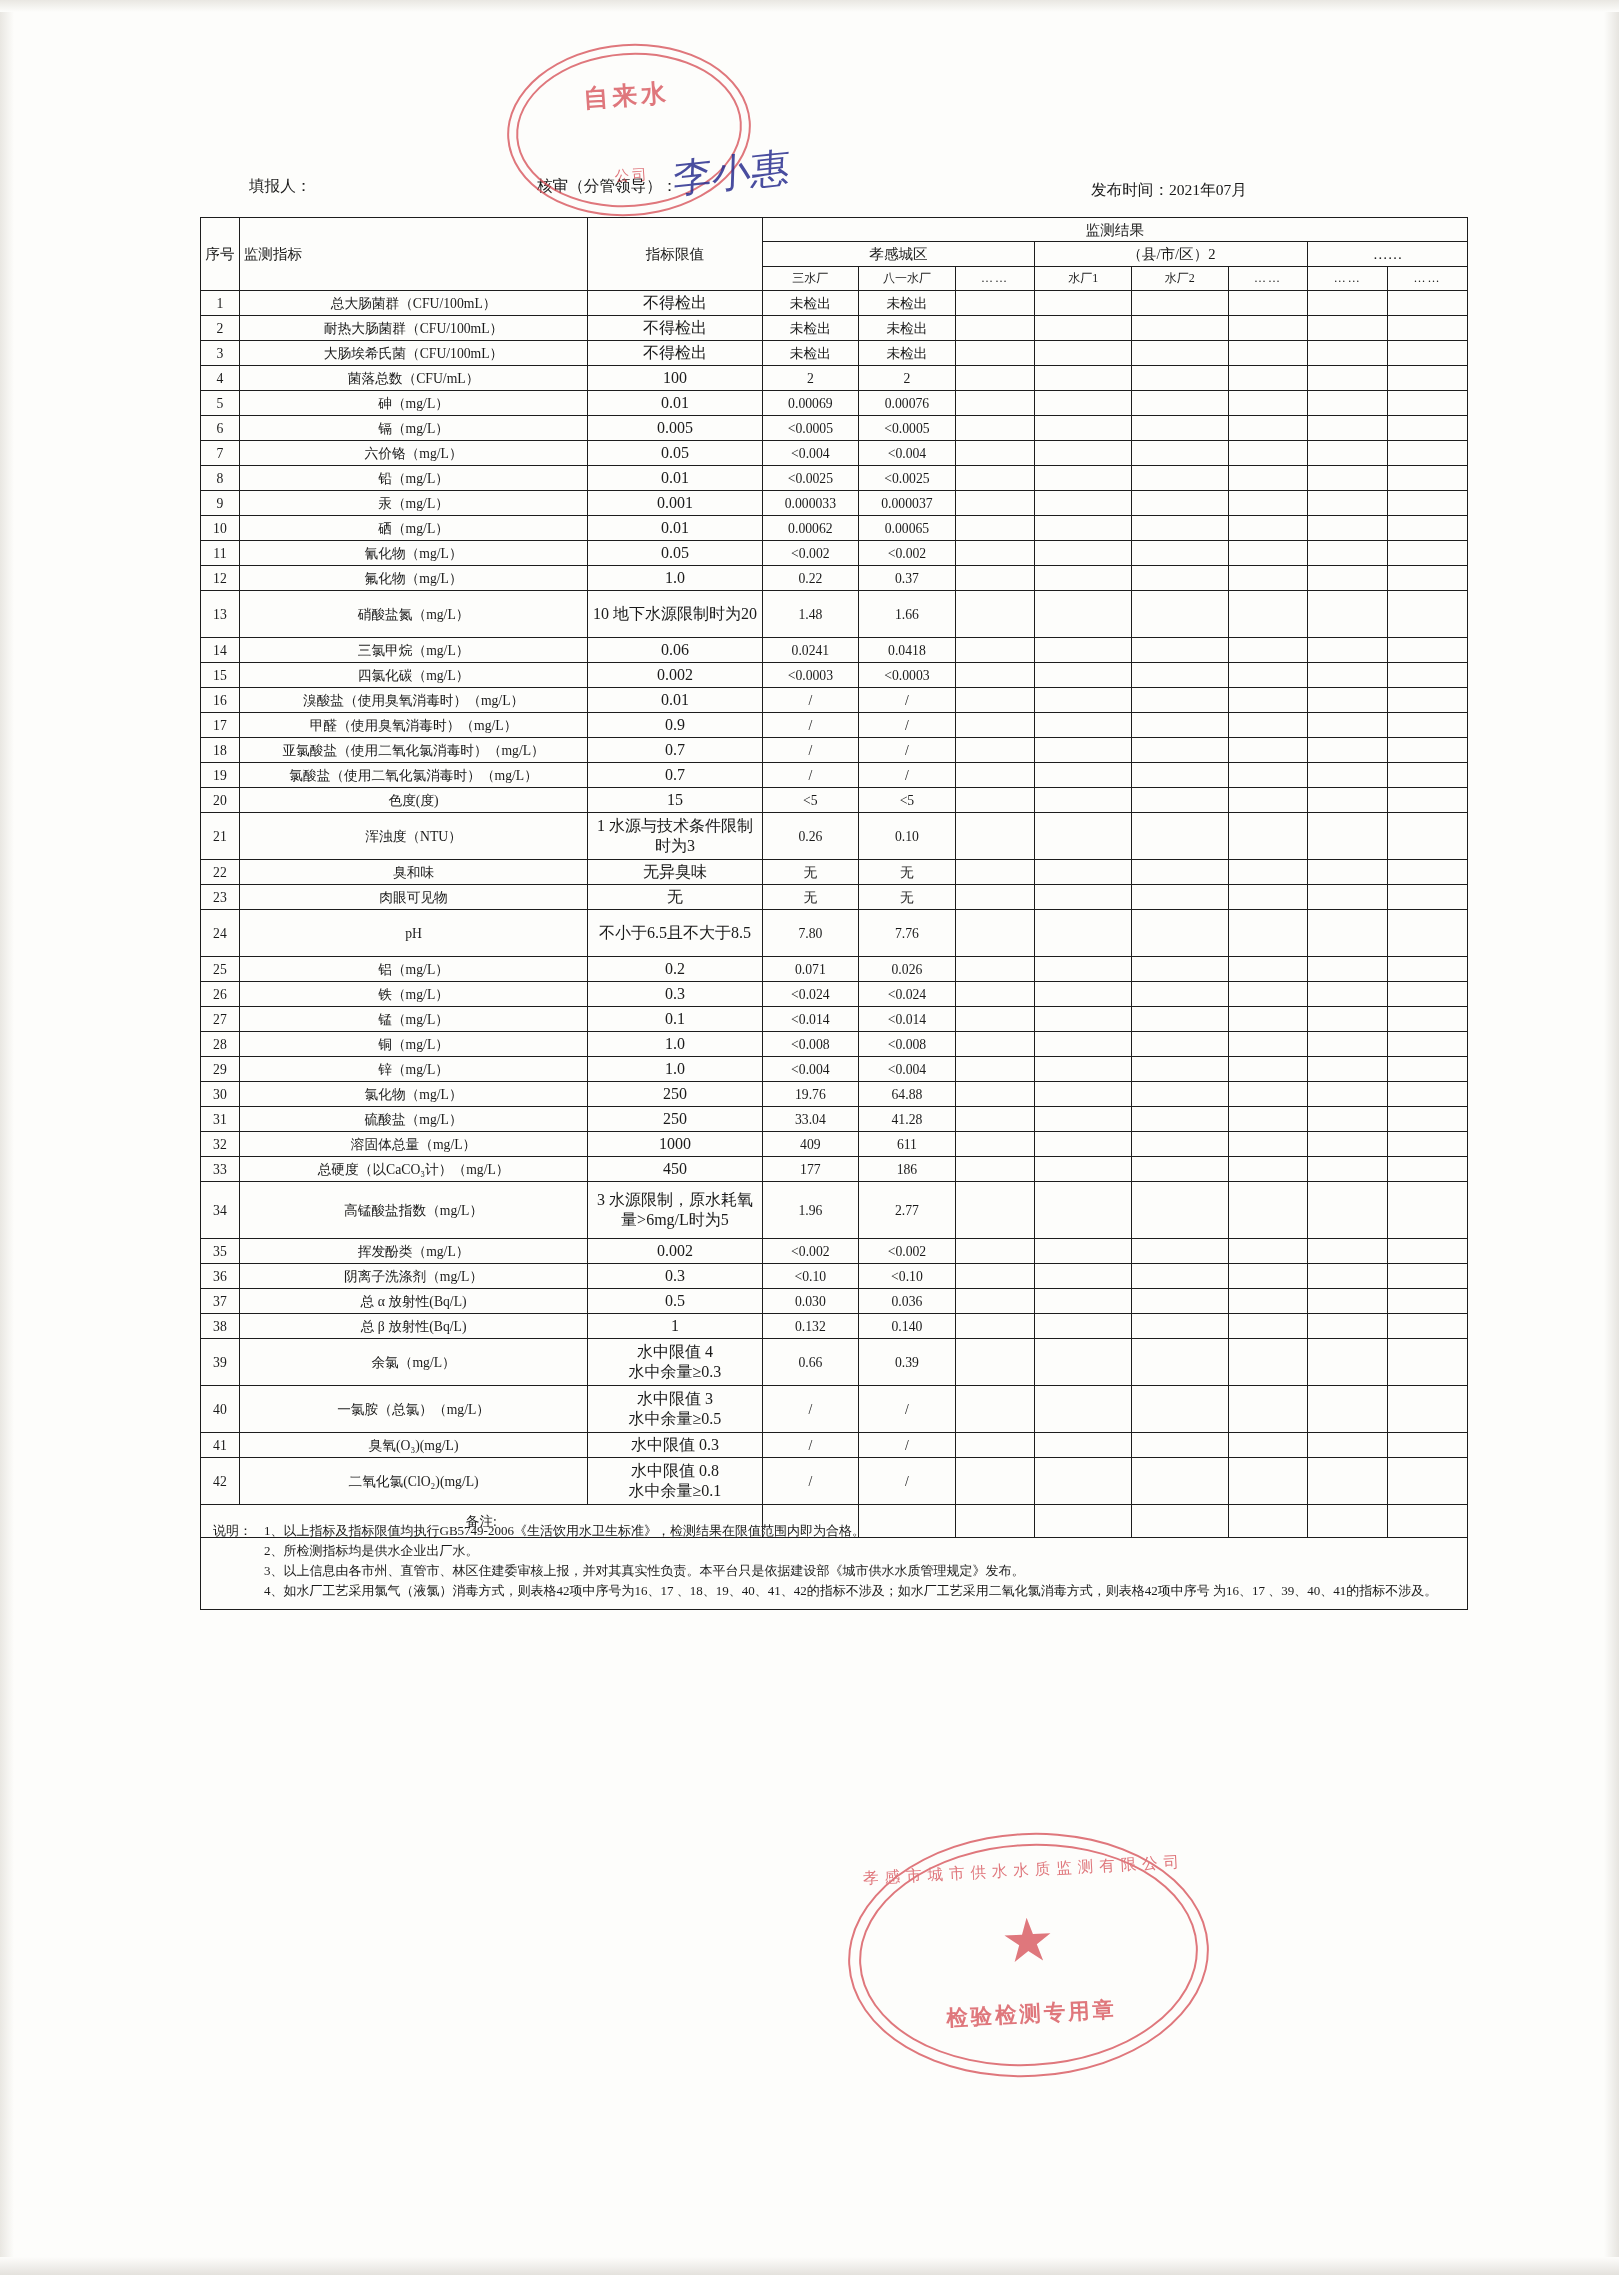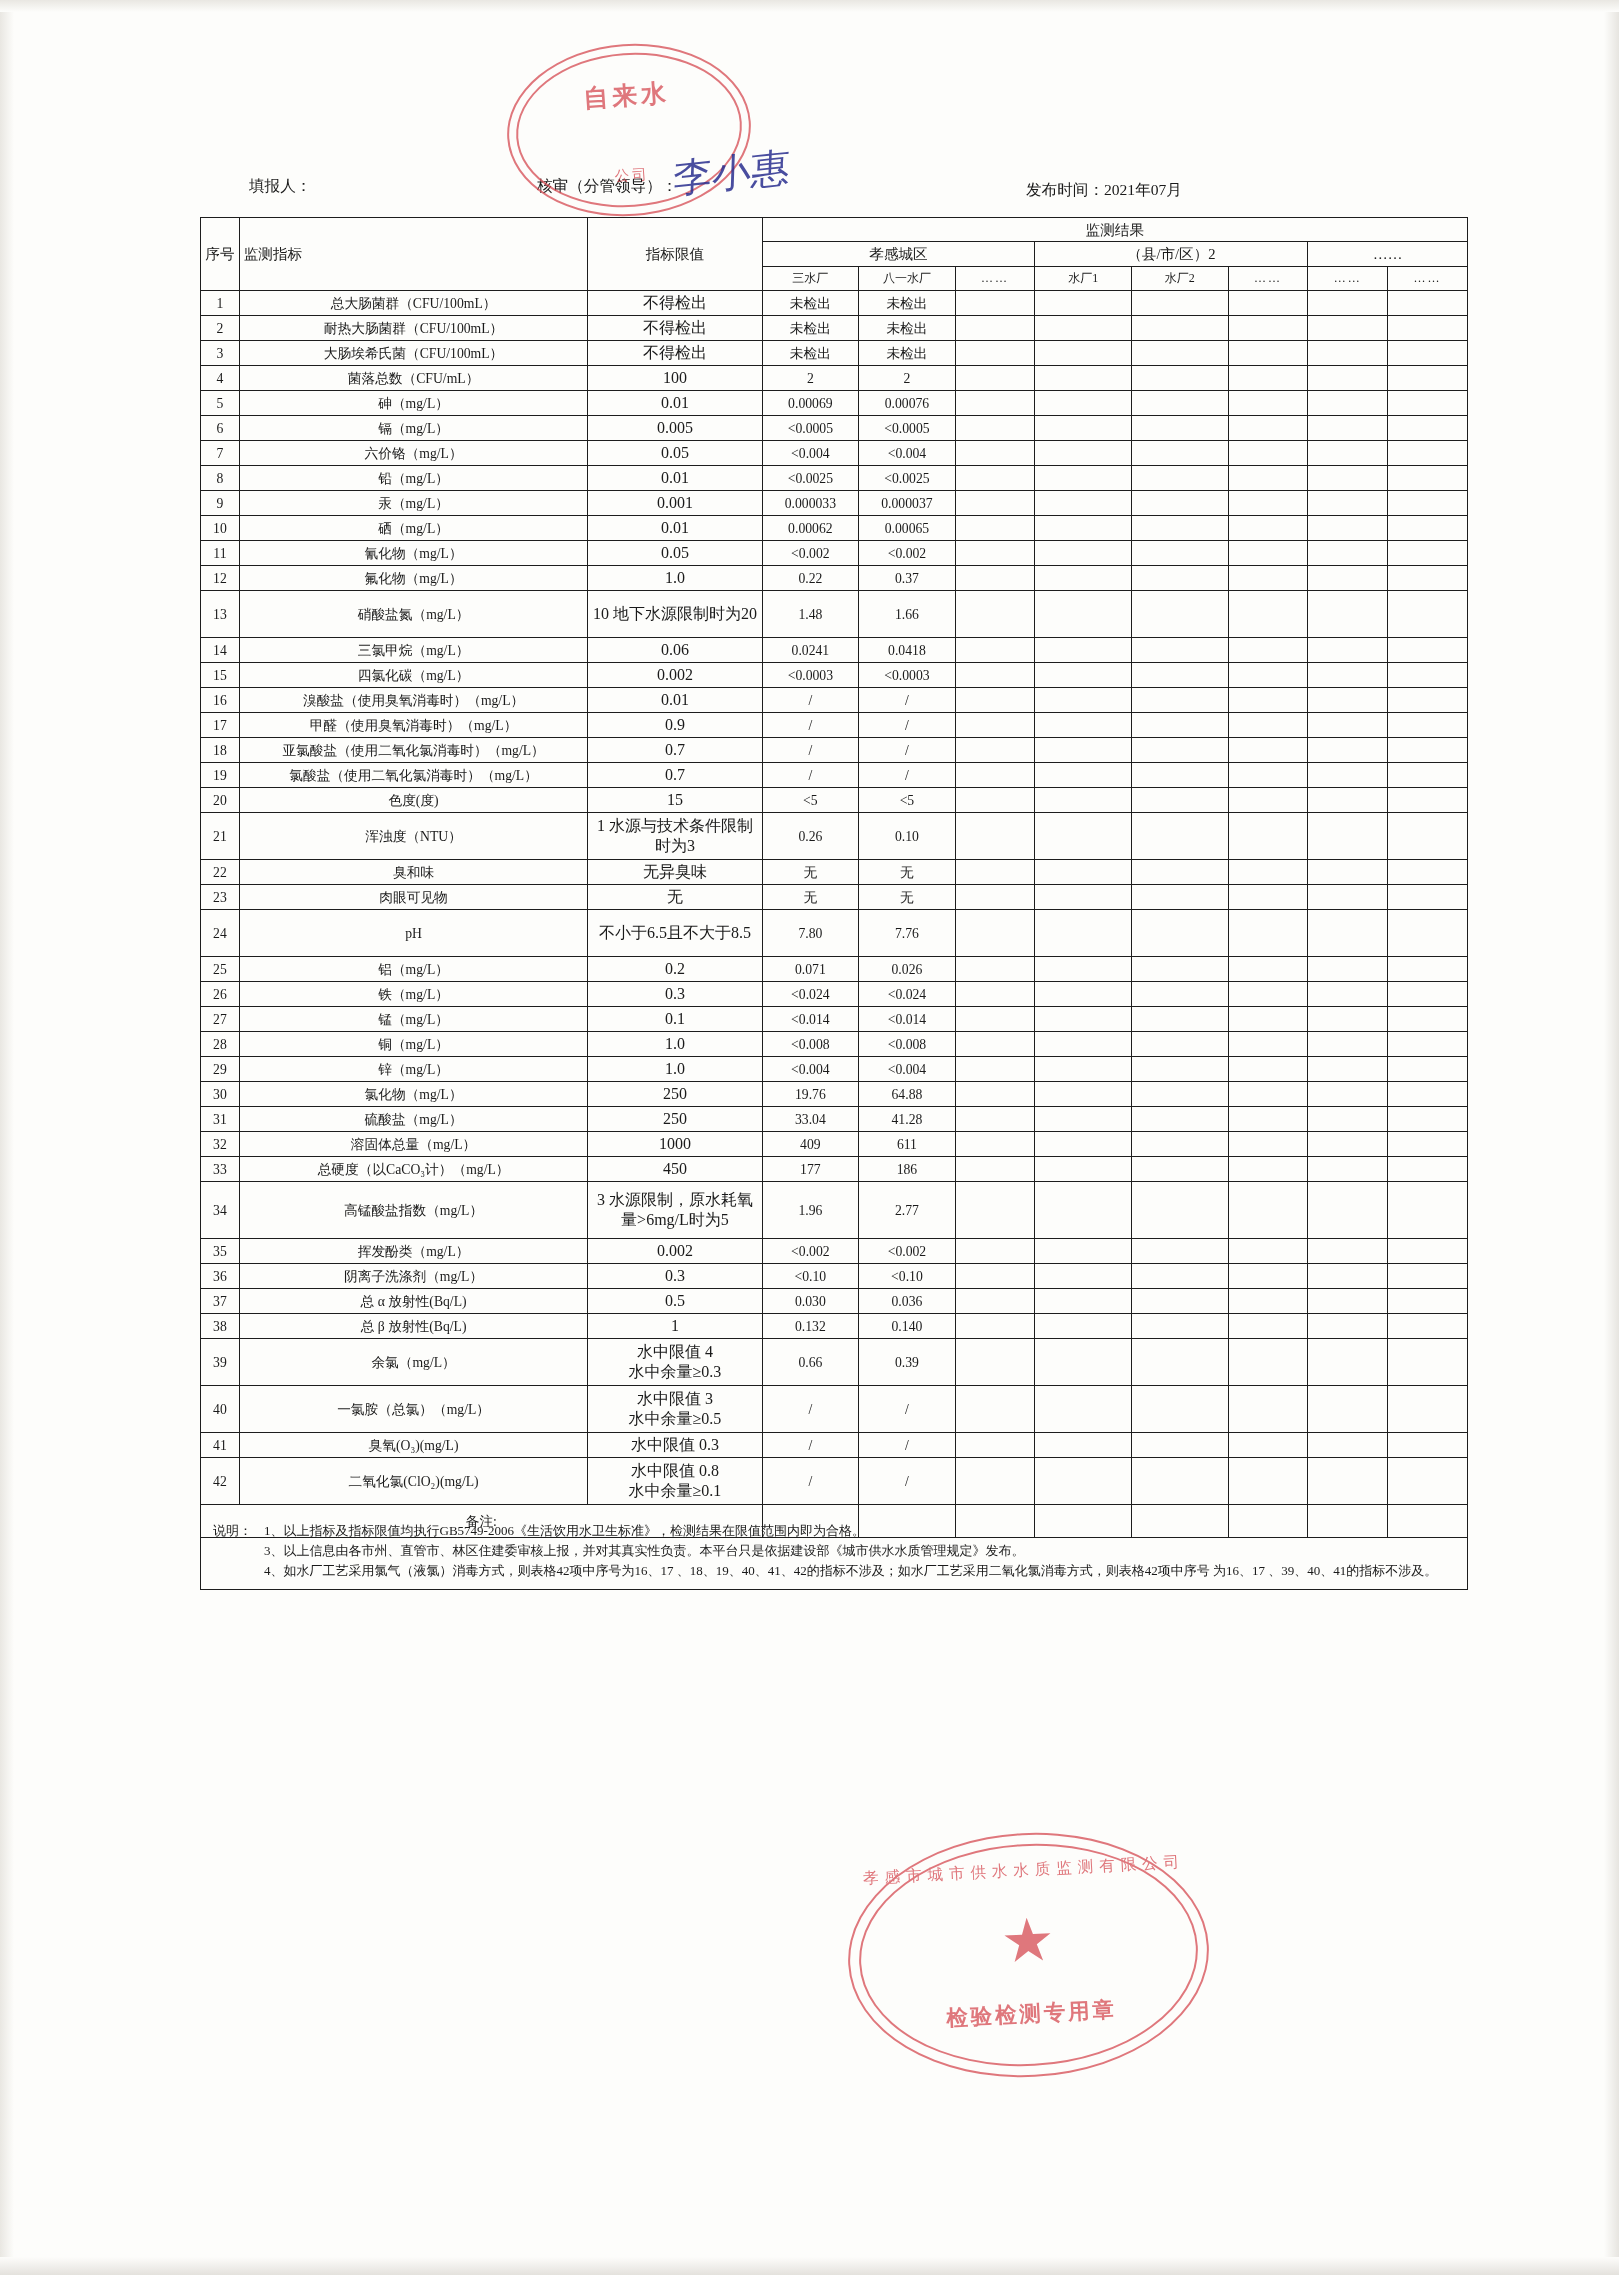--- a/index.html
+++ b/index.html
@@ -27,21 +27,21 @@
     font-size:19.5px; font-weight:bold; letter-spacing:0.5px;
   }
   .title-city { text-decoration:underline; padding:0 5.9px; }
 
   .meta-row {
     position:absolute; left:249px; top:176px; width:1170px; height:29px;
     font-size:15.6px;
   }
   .meta-filler { position:absolute; left:0; top:0; }
   .meta-review { position:absolute; left:288px; top:0; }
-  .meta-pub { position:absolute; left:777px; top:3.9px; }
+  .meta-pub { position:absolute; left:842px; top:3.9px; }
 
   table.main {
     position:absolute; left:200px; top:217px;
     width:1268px;
     border-collapse:collapse;
     font-size:13.7px;
   }
   table.main td, table.main th {
     border:1px solid #1d1d1d;
     padding:2px 3.9px;
@@ -722,20 +722,21 @@
         <td></td>
         <td></td>
       </tr>
     </tbody>
   </table>
 
   <div class="notes" id="notes-block" style="position: absolute; left: 200px; width: 1268px; top: 1515px; padding-left: 12px;">
   <span class="lead">说明：</span>
       <div style="margin-left: 51px;">
         <div>1、以上指标及指标限值均执行GB5749-2006《生活饮用水卫生标准》，检测结果在限值范围内即为合格。</div>
+        <div>2、所检测指标均是供水企业出厂水。</div>
         <div>3、以上信息由各市州、直管市、林区住建委审核上报，并对其真实性负责。本平台只是依据建设部《城市供水水质管理规定》发布。</div>
         <div>4、如水厂工艺采用氯气（液氯）消毒方式，则表格42项中序号为16、17 、18、19、40、41、42的指标不涉及；如水厂工艺采用二氧化氯消毒方式，则表格42项中序号 为16、17 、39、40、41的指标不涉及。</div>
       </div>
     </div>
 
   <div class="stamp stamp-top">
     <div class="ring"></div>
     <div class="txt">自来水</div>
     <div class="txt2">公司</div>
   </div>

